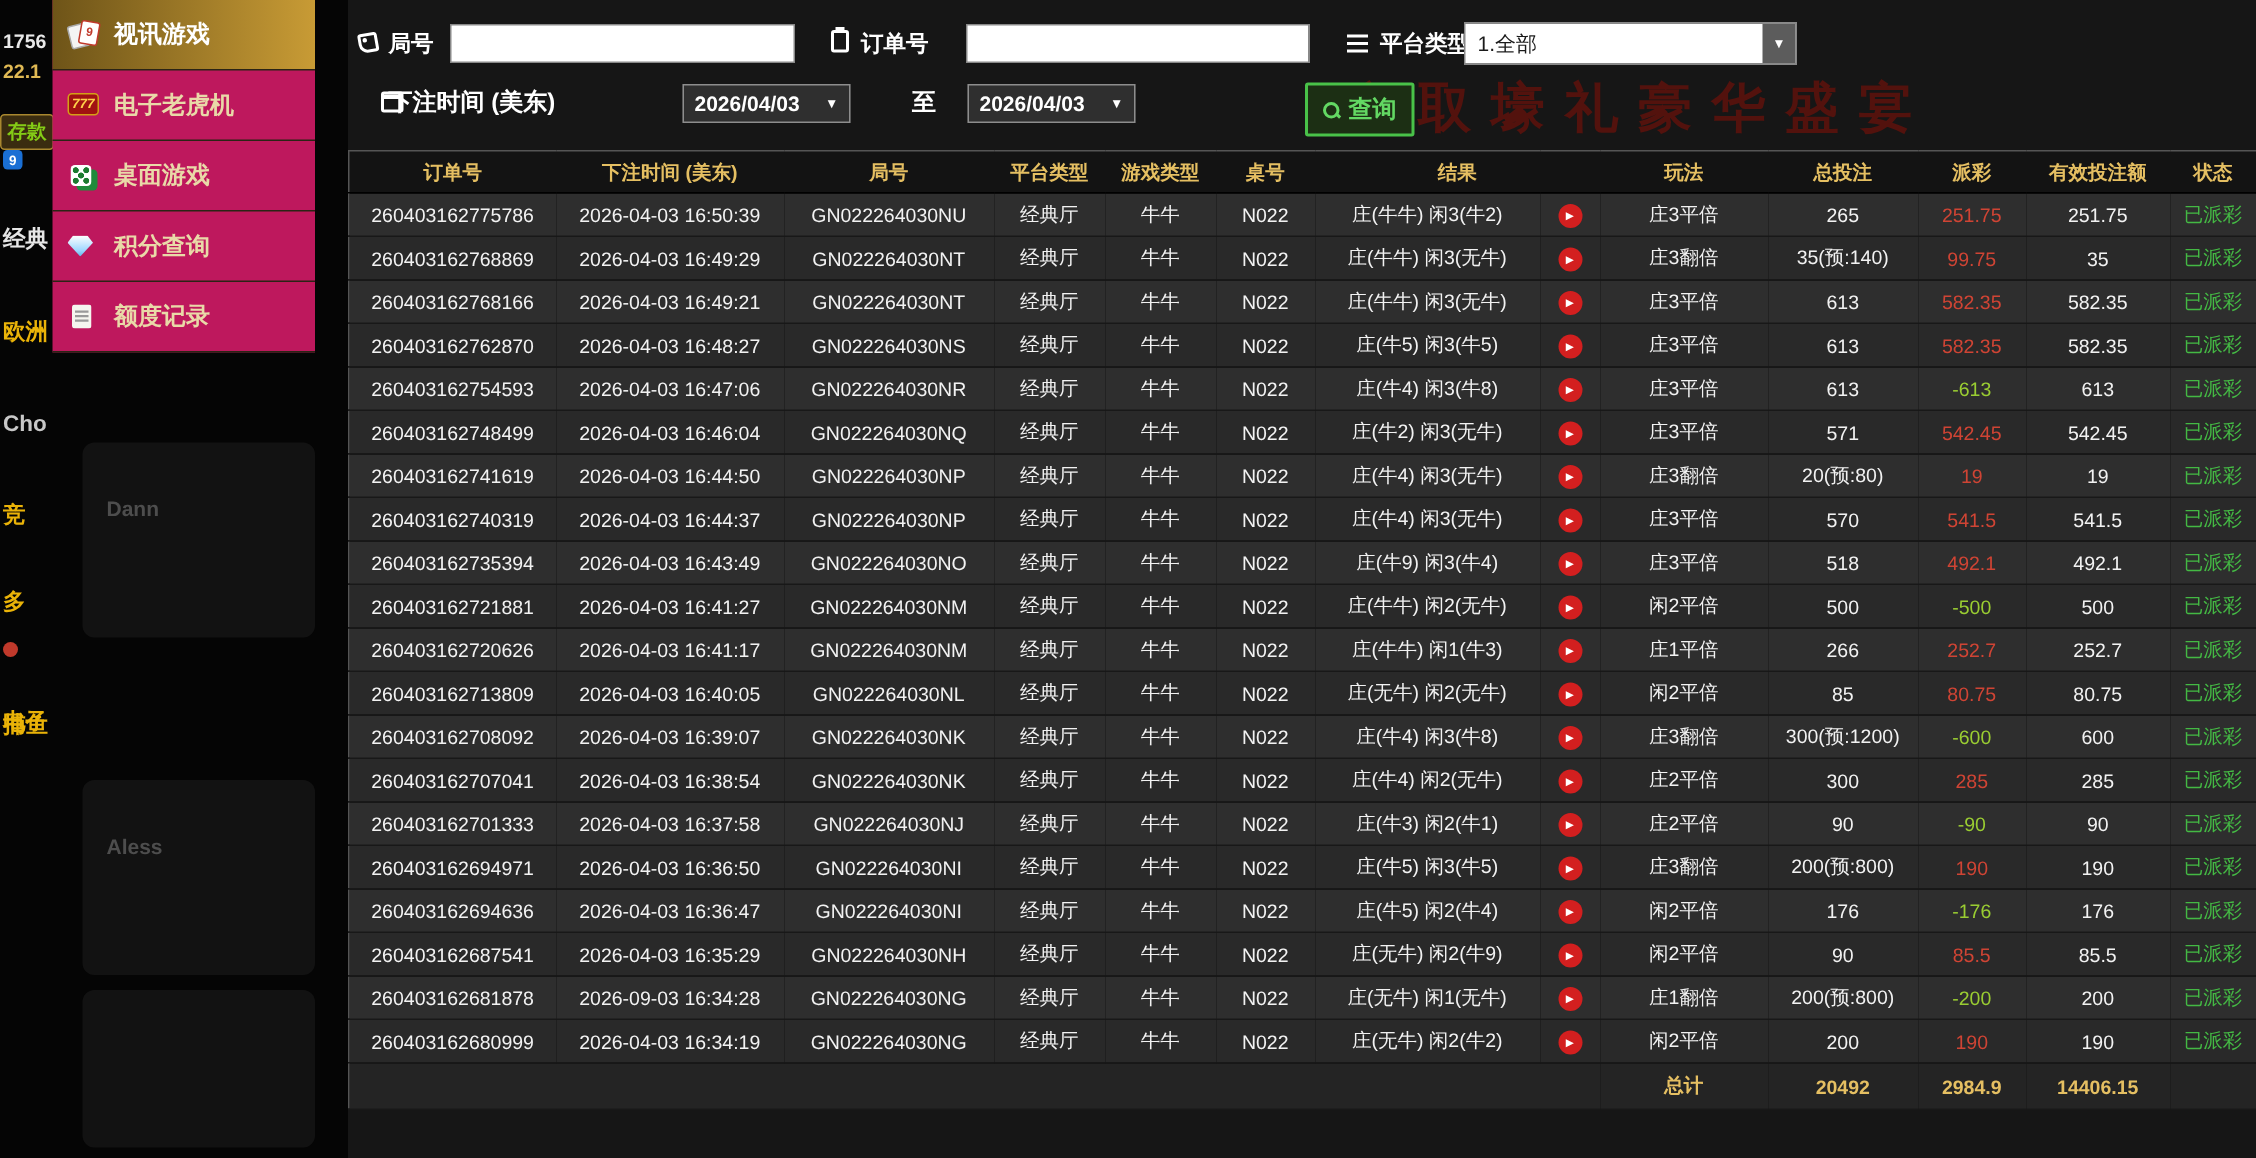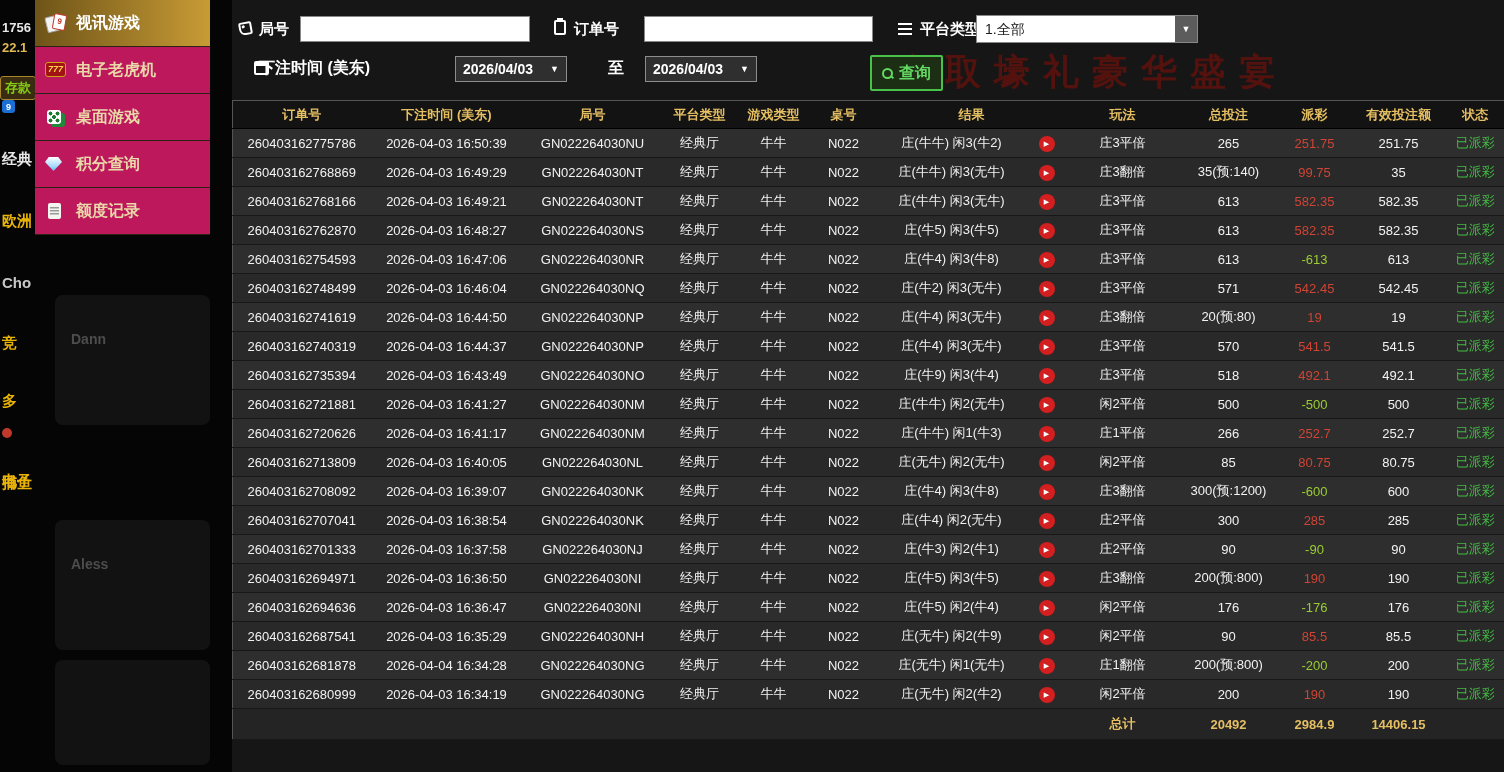--- a/index.html
+++ b/index.html
@@ -500,21 +500,21 @@
             <td>庄(无牛) 闲2(牛9)</td>
             <td><span class="play-btn">▶</span></td>
             <td>闲2平倍</td>
             <td>90</td>
             <td class="pos">85.5</td>
             <td>85.5</td>
             <td class="status">已派彩</td>
           </tr>
           <tr>
             <td>260403162681878</td>
-            <td>2026-04-04 16:34:28</td>
+            <td>2026-09-03 16:34:28</td>
             <td>GN022264030NG</td>
             <td>经典厅</td>
             <td>牛牛</td>
             <td>N022</td>
             <td>庄(无牛) 闲1(无牛)</td>
             <td><span class="play-btn">▶</span></td>
             <td>庄1翻倍</td>
             <td>200(预:800)</td>
             <td class="neg">-200</td>
             <td>200</td>

